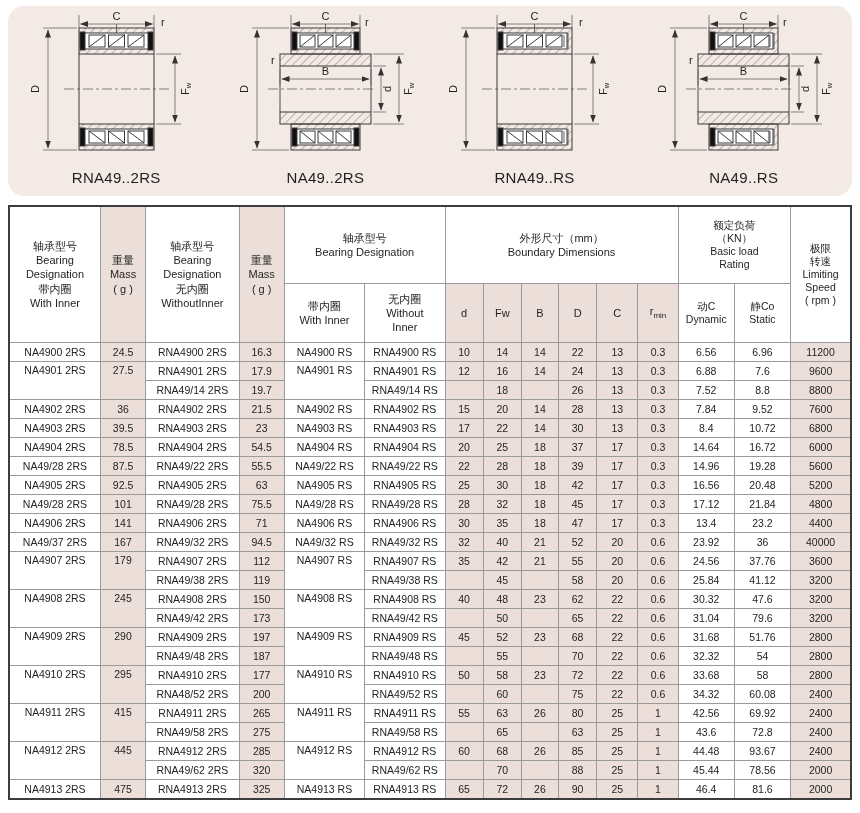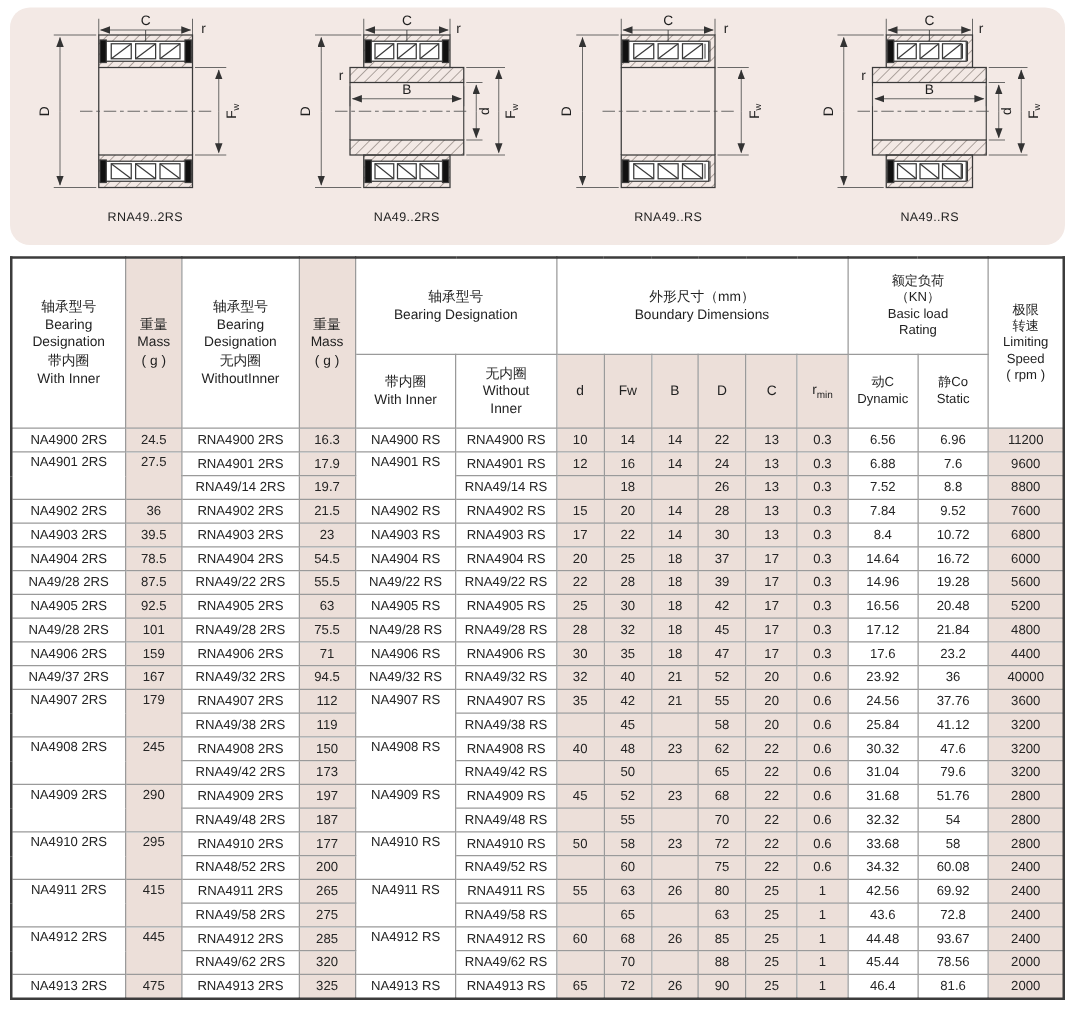--- a/index.html
+++ b/index.html
@@ -8,21 +8,21 @@
     font-family:"Liberation Sans", sans-serif;color:#2b2b2b;overflow:hidden;
   }
   
   .panel{
     position:absolute;left:8px;top:6px;width:844px;height:190px;
     background:#f3e9e5;border-radius:16px;
     display:flex;justify-content:space-evenly;align-items:flex-start;padding-top:4px;box-sizing:border-box;
   }
   .diagram-block{width:202px;text-align:center;}
   .diagram-block svg{display:block;margin:0 auto;}
-  .caption{font-size:10px;color:#1f1f1f;letter-spacing:.3px;margin-top:1px;}
+  .caption{font-size:15px;color:#1f1f1f;letter-spacing:.3px;margin-top:1px;}
   svg text{font-family:"Liberation Sans",sans-serif;font-size:11px;fill:#1f1f1f;}
   
   .tablewrap{position:absolute;left:8px;top:205px;width:844px;}
   table{
     border-collapse:collapse;table-layout:fixed;width:844px;
     border:2px solid #3c3c3c;
   }
   th,td{
     border:1px solid #9a9a9a;text-align:center;vertical-align:middle;
     overflow:hidden;padding:0 1px;
@@ -483,32 +483,32 @@
           <td class="pink">18</td>
           <td class="pink">45</td>
           <td class="pink">17</td>
           <td class="pink">0.3</td>
           <td>17.12</td>
           <td>21.84</td>
           <td class="pink">4800</td>
         </tr>
         <tr>
           <td>NA4906 2RS</td>
-          <td class="pink">159</td>
+          <td class="pink">141</td>
           <td>RNA4906 2RS</td>
           <td class="pink">71</td>
           <td>NA4906 RS</td>
           <td>RNA4906 RS</td>
           <td class="pink">30</td>
           <td class="pink">35</td>
           <td class="pink">18</td>
           <td class="pink">47</td>
           <td class="pink">17</td>
           <td class="pink">0.3</td>
-          <td>17.6</td>
+          <td>13.4</td>
           <td>23.2</td>
           <td class="pink">4400</td>
         </tr>
         <tr>
           <td>NA49/37 2RS</td>
           <td class="pink">167</td>
           <td>RNA49/32 2RS</td>
           <td class="pink">94.5</td>
           <td>NA49/32 RS</td>
           <td>RNA49/32 RS</td>

